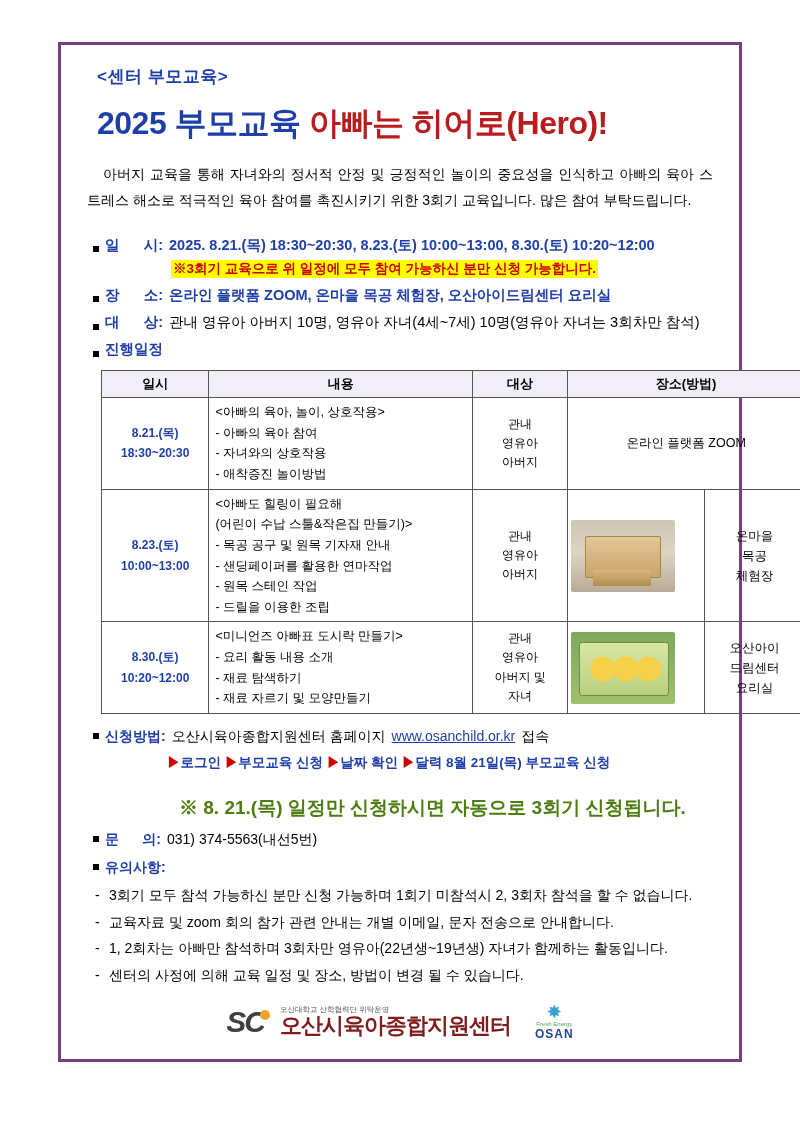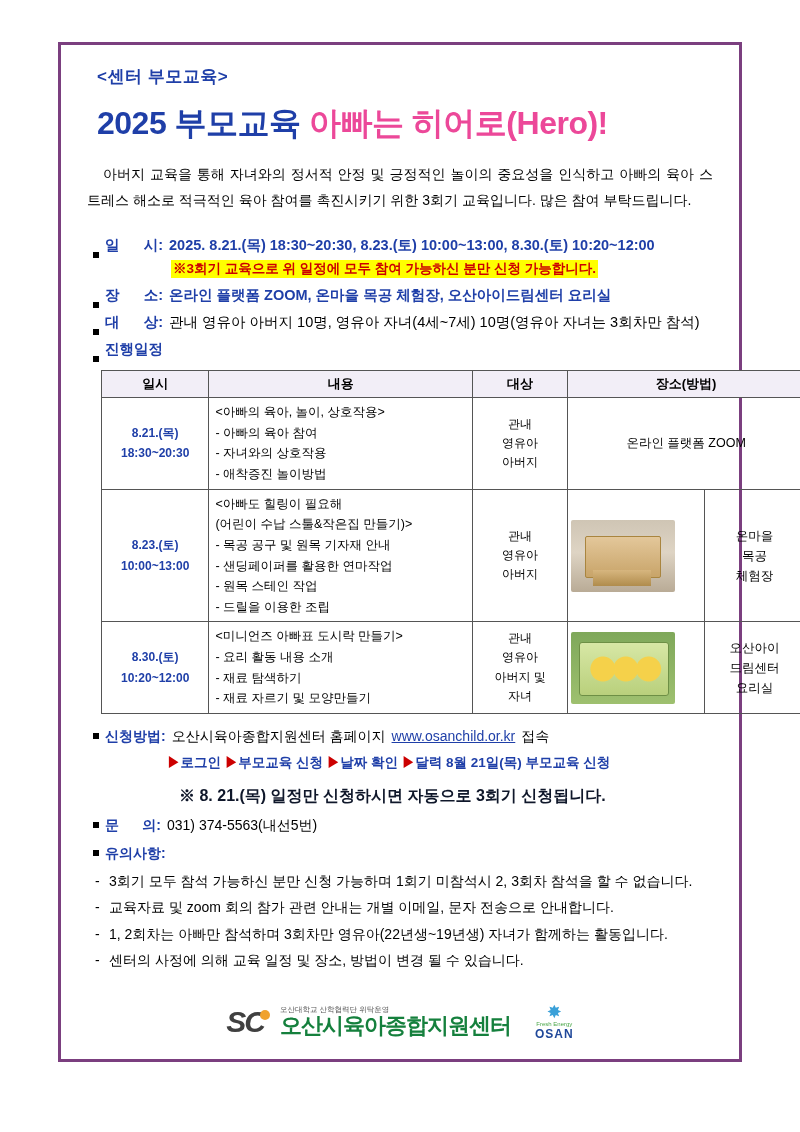--- a/index.html
+++ b/index.html
@@ -30,34 +30,34 @@
     letter-spacing: 0.5px;
     margin: 2px 0 14px 14px;
   }
   .headline {
     margin: 0 0 16px 14px;
     font-size: 32px;
     font-weight: bold;
     letter-spacing: -0.5px;
   }
   .headline .blue { color: #1f3fa8; }
-  .headline .purple { color: #ec4899; }
+  .headline .purple { color: #b91c1c; }
   .intro {
     font-size: 14px;
     line-height: 1.85;
     text-align: justify;
     margin: 12px 4px 18px 4px;
     text-indent: 16px;
   }
   .bullets { margin: 0 0 4px 10px; }
   .brow {
     font-size: 14.5px;
     line-height: 1.8;
     display: flex;
-    align-items: flex-end;
+    align-items: center;
     margin-bottom: 1px;
   }
   .sq {
     display: inline-block;
     width: 6px; height: 6px;
     background: #000;
     margin: 9px 6px 0 0;
     flex: 0 0 auto;
   }
   .sq.red { background: #cc0000; }
@@ -162,23 +162,23 @@
   }
   .steps {
     margin: 1px 0 0 74px;
     font-size: 13.5px;
     color: #1f3fa8;
     font-weight: bold;
     line-height: 1.8;
   }
   .steps .tri { color: #cc0000; }
   .starline {
-    margin: 7px 0 0 86px;
-    font-size: 16px;
-    color: #0f172a;
+    margin: 16px 0 0 86px;
+    font-size: 19px;
+    color: #4d7c0f;
     font-weight: bold;
     line-height: 1.8;
   }
   .notes {
     margin: 2px 0 0 12px;
     font-size: 14px;
     line-height: 1.75;
   }
   .notes .nrow {
     display: flex;
@@ -205,21 +205,21 @@
   .logo-dot {
     display: inline-block;
     width: 10px; height: 10px;
     border-radius: 50%;
     background: #f0a22e;
     margin-left: -4px;
     vertical-align: 12px;
   }
   .logo-block { display: flex; flex-direction: column; line-height: 1.1; }
   .logo-small { font-size: 7.5px; color: #555; letter-spacing: 0; }
-  .logo-name { font-size: 22px; font-weight: bold; color: #15803d; letter-spacing: -1px; }
+  .logo-name { font-size: 22px; font-weight: bold; color: #7f1d1d; letter-spacing: -1px; }
   .osan-mark { display: flex; flex-direction: column; align-items: center; margin-left: 14px; }
   .osan-bird { font-size: 18px; color: #3aa0d8; line-height: 1; }
   .osan-sub { font-size: 6px; color: #4aa648; }
   .osan-txt { font-size: 12px; font-weight: bold; color: #20489a; letter-spacing: 1px; }
 </style>
 </head>
 <body>
 
 <div class="page">
   <div class="frame">

